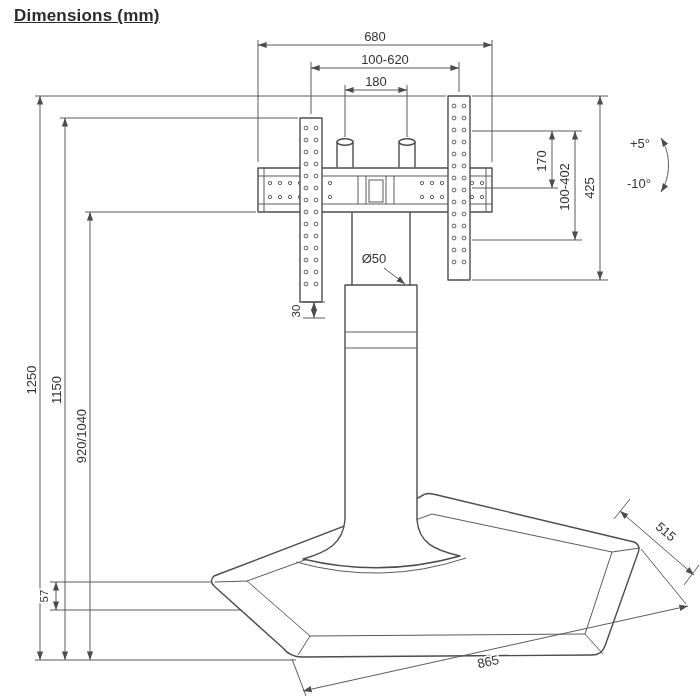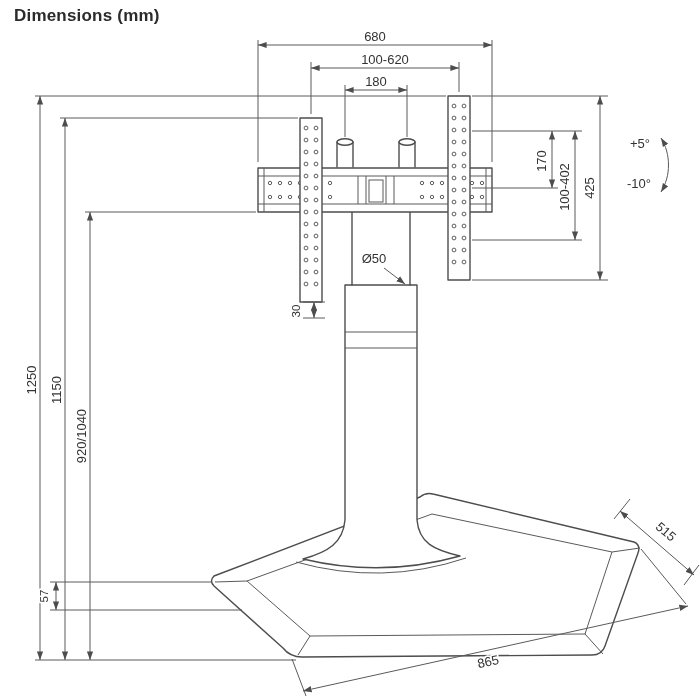--- a/index.html
+++ b/index.html
@@ -1,19 +1,19 @@
 <!DOCTYPE html>
 <html><head>
 <meta charset="utf-8">
 <style>
   html,body{margin:0;padding:0;background:#fff;}
   .canvas{position:relative;width:700px;height:700px;background:#fff;overflow:hidden;
           font-family:"Liberation Sans",sans-serif;}
   .page-title{position:absolute;left:14px;top:6px;font-size:17px;font-weight:600;
-              color:#2b2b2b;letter-spacing:.2px;}
+              color:#2b2b2b;letter-spacing:.2px;text-decoration:underline;}
   svg{position:absolute;left:0;top:0;}
   .draw{stroke:#4d4d4d;stroke-width:1.4;fill:none;stroke-linejoin:round;stroke-linecap:round;}
   .fillw{stroke:#4d4d4d;stroke-width:1.4;fill:#fff;stroke-linejoin:round;}
   .thin{stroke:#5a5a5a;stroke-width:1;fill:none;}
   .dim{stroke:#5a5a5a;stroke-width:1;fill:none;}
   .hole-group circle{stroke:#4d4d4d;stroke-width:.9;fill:#fff;}
   text{fill:#333;font-family:"Liberation Sans",sans-serif;
        paint-order:stroke;stroke:#fff;stroke-width:3.5px;stroke-linejoin:round;}
   .lbl{font-size:13px;}
   .sm{font-size:11.5px;}

